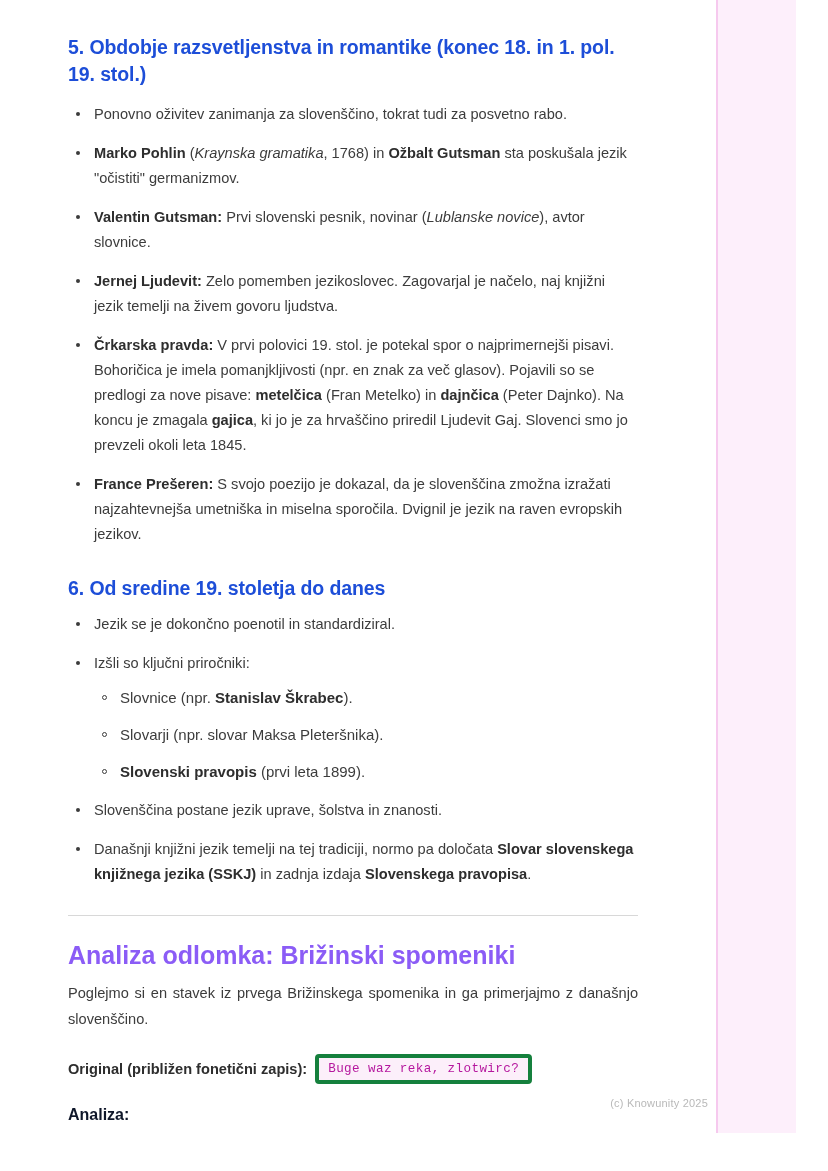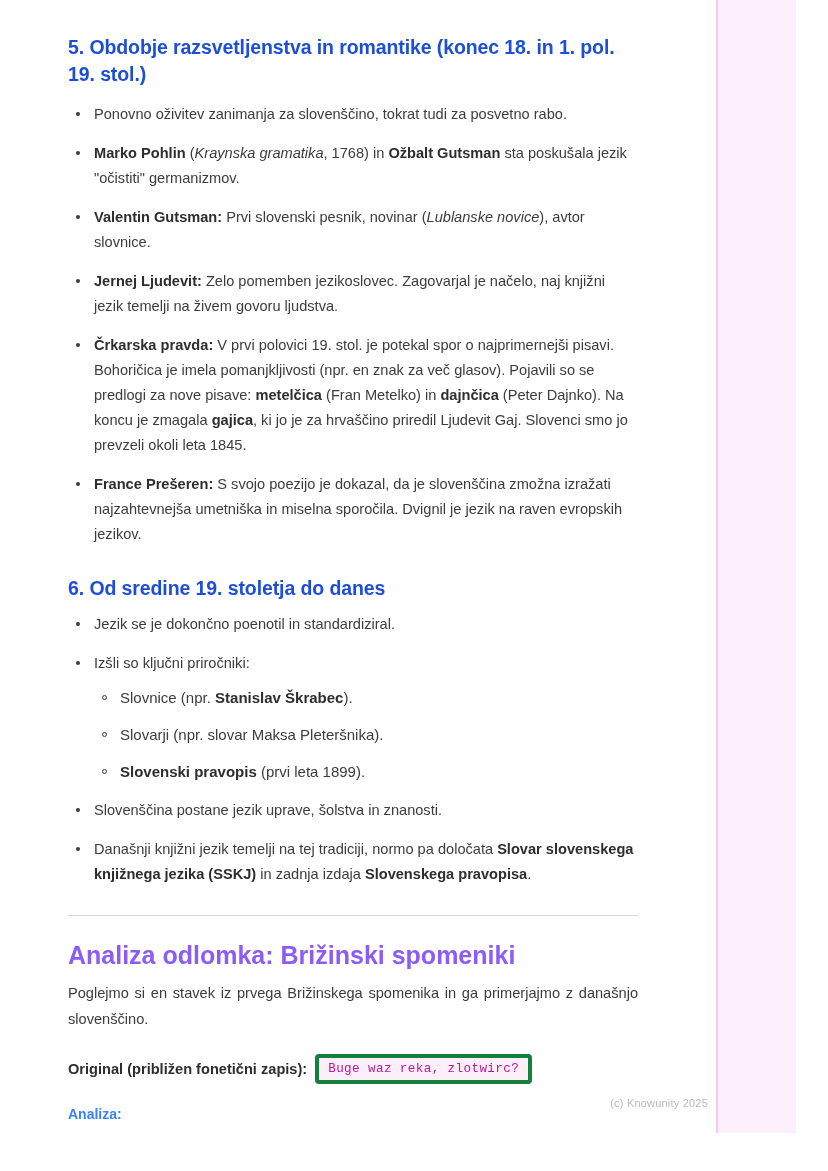--- a/index.html
+++ b/index.html
@@ -134,23 +134,23 @@
     font-family: "Liberation Mono", monospace;
     font-size: 12.6px;
     letter-spacing: 0.4px;
     color: #b5179e;
     background: #fceffa;
     border: 4px solid #15803d;
     border-radius: 4px;
     padding: 4px 9px;
   }
   .analysis-label {
-    font-size: 14px;
-    font-weight: bold;
-    color: #3b82f6;
+    font-size: 16px;
+    font-weight: bold;
+    color: #0f172a;
     margin-top: 22px;
   }
   .footer-credit {
     position: absolute;
     right: 120px;
     bottom: 62px;
     font-size: 11px;
     color: #b9b9b9;
     letter-spacing: 0.2px;
   }

